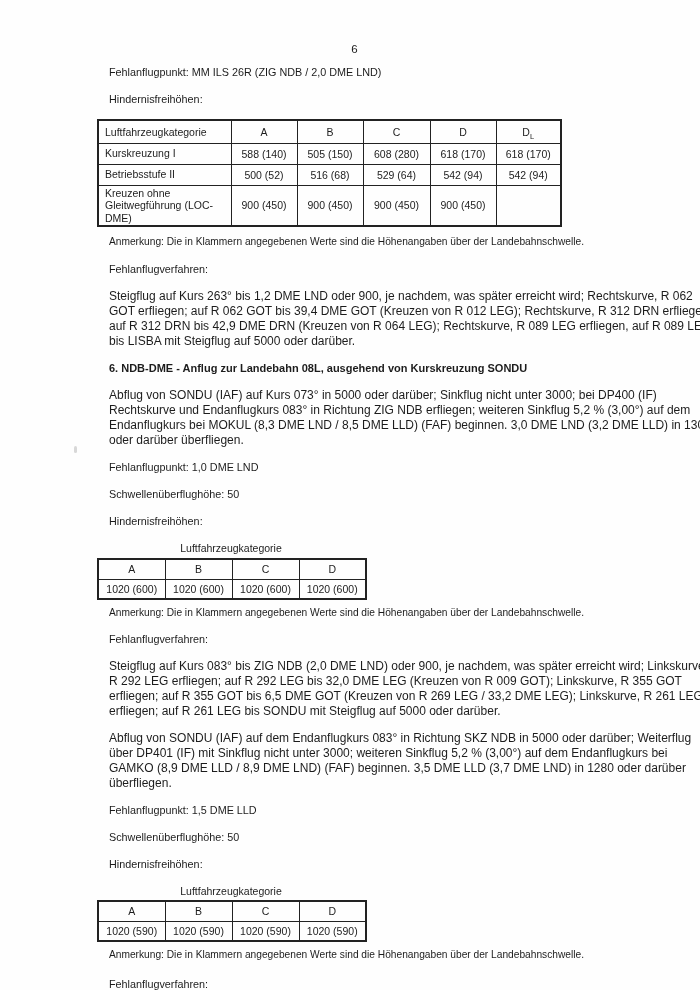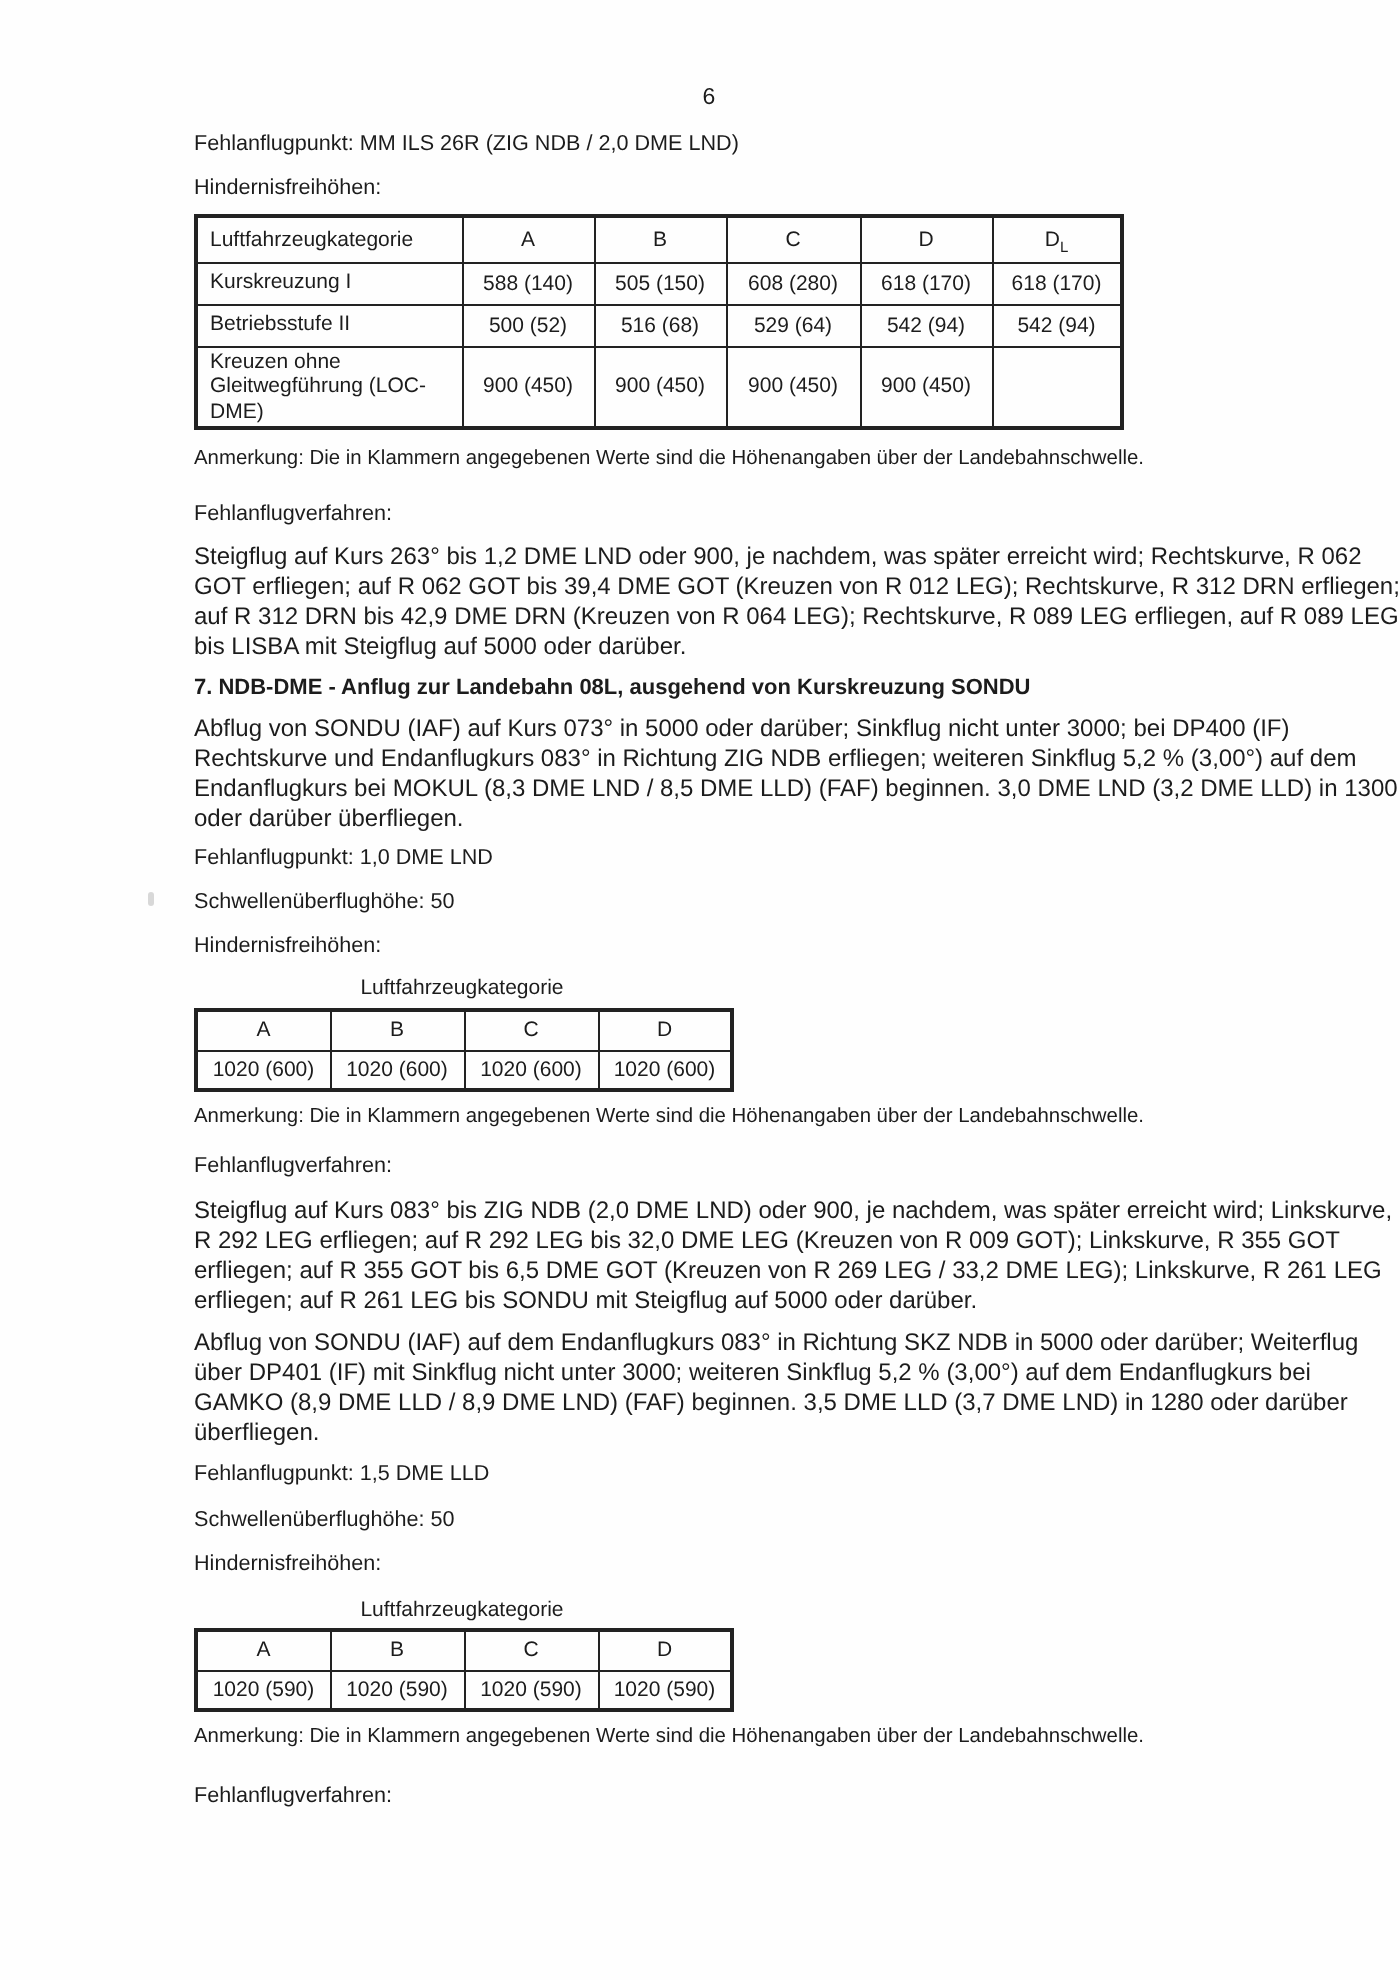--- a/index.html
+++ b/index.html
@@ -7,21 +7,21 @@
     position: relative;
     width: 700px;
     height: 990px;
     box-sizing: border-box;
     padding: 42px 88px 0 97px;
     background: #fefefe;
     font-family: "Liberation Sans", sans-serif;
     color: #1c1c1c;
     overflow: hidden;
   }
-  p { margin: 0; }
+  p { margin: 12px; }
   .pageno {
     text-align: center;
     font-size: 11.5px;
     line-height: 15px;
     width: 515px;
   }
   .line {
     font-size: 10.8px;
     line-height: 15px;
     white-space: pre;
@@ -139,21 +139,21 @@
   </tbody>
     </table>
 
   <p class="note" style="margin-top:8px">Anmerkung: Die in Klammern angegebenen Werte sind die Höhenangaben über der Landebahnschwelle.</p>
   <p class="line" style="margin-top:13px">Fehlanflugverfahren:</p>
   <p class="para" style="margin-top:6px">Steigflug auf Kurs 263° bis 1,2 DME LND oder 900, je nachdem, was später erreicht wird; Rechtskurve, R 062
 GOT erfliegen; auf R 062 GOT bis 39,4 DME GOT (Kreuzen von R 012 LEG); Rechtskurve, R 312 DRN erfliegen;
 auf R 312 DRN bis 42,9 DME DRN (Kreuzen von R 064 LEG); Rechtskurve, R 089 LEG erfliegen, auf R 089 LEG
 bis LISBA mit Steigflug auf 5000 oder darüber.</p>
 
-  <p class="h" style="margin-top:6px">7. NDB-DME - Anflug zur Landebahn 08L, ausgehend von Kurskreuzung SONDU</p>
+  <p class="h" style="margin-top:6px">6. NDB-DME - Anflug zur Landebahn 08L, ausgehend von Kurskreuzung SONDU</p>
   <p class="para" style="margin-top:5px">Abflug von SONDU (IAF) auf Kurs 073° in 5000 oder darüber; Sinkflug nicht unter 3000; bei DP400 (IF)
 Rechtskurve und Endanflugkurs 083° in Richtung ZIG NDB erfliegen; weiteren Sinkflug 5,2 % (3,00°) auf dem
 Endanflugkurs bei MOKUL (8,3 DME LND / 8,5 DME LLD) (FAF) beginnen. 3,0 DME LND (3,2 DME LLD) in 1300
 oder darüber überfliegen.</p>
   <p class="line" style="margin-top:5px">Fehlanflugpunkt: 1,0 DME LND</p>
   <p class="line" style="margin-top:7px">Schwellenüberflughöhe: 50</p>
   <p class="line" style="margin-top:7px">Hindernisfreihöhen:</p>
   <div class="catlabel" style="margin-top:6px">Luftfahrzeugkategorie</div>
 
   <table class="t2" style="margin-top:3px">

